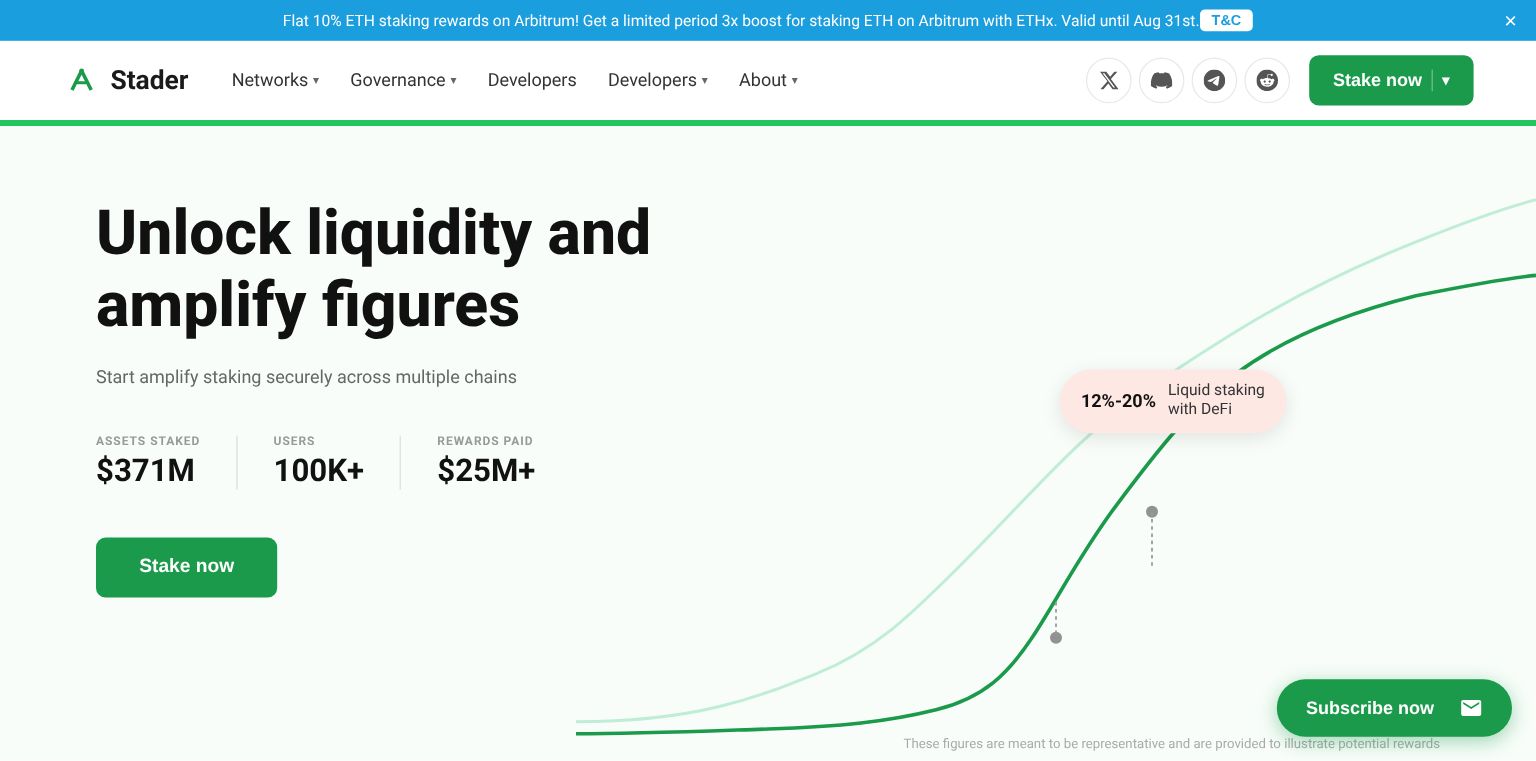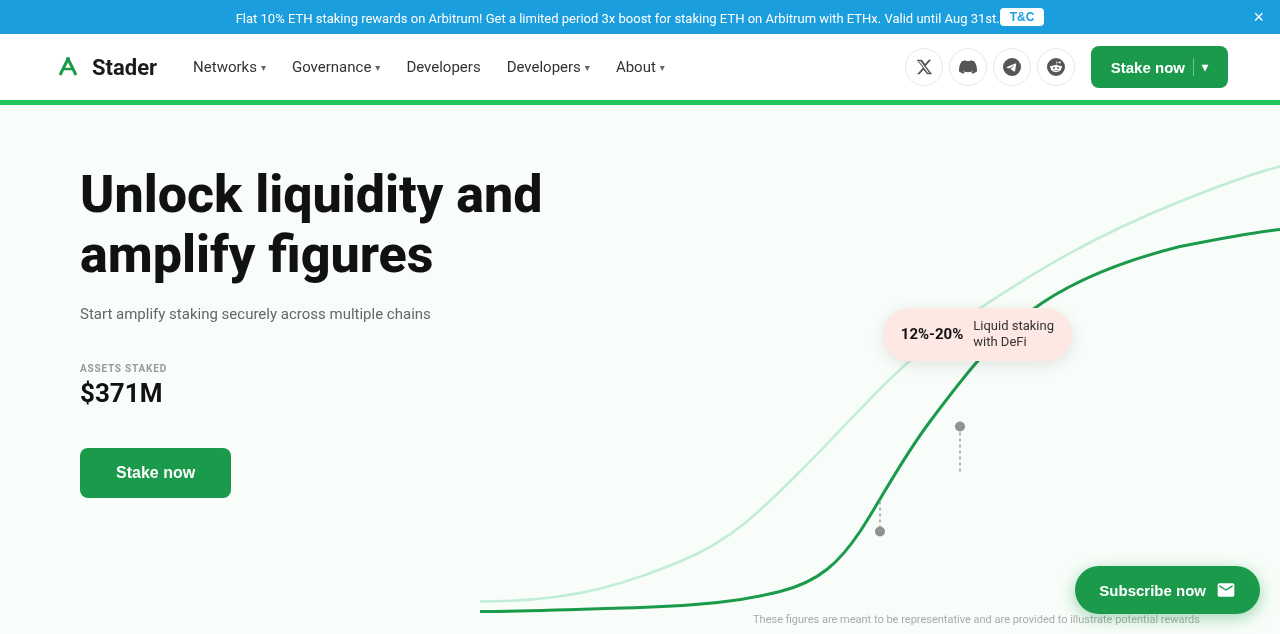--- a/index.html
+++ b/index.html
@@ -257,21 +257,21 @@
       background: #1a9a4a;
       color: #fff;
       border: none;
       border-radius: 50px;
       padding: 14px 24px;
       font-size: 15px;
       font-weight: 600;
       cursor: pointer;
       display: flex;
       align-items: center;
-      gap: 10px;
+      gap: 21px;
       box-shadow: 0 4px 16px rgba(26,154,74,0.4);
       z-index: 100;
     }
   </style>
 </head>
 <body>
 
 <div class="top-banner">
   <span>Flat 10% ETH staking rewards on Arbitrum! Get a limited period 3x boost for staking ETH on Arbitrum with ETHx. Valid until Aug 31st.</span>
   <button class="tc-btn">T&amp;C</button>
@@ -346,20 +346,28 @@
       <span>Unlock liquidity and</span><br>
       <span>amplify figures</span>
     </h1>
     <p class="hero-subtitle">Start amplify staking securely across multiple chains</p>
 
     <div class="stats-row">
       <div class="stat-item">
         <div class="stat-label">ASSETS STAKED</div>
         <div class="stat-value">$371M</div>
       </div>
+      <div class="stat-item">
+        <div class="stat-label">USERS</div>
+        <div class="stat-value">100K+</div>
+      </div>
+      <div class="stat-item">
+        <div class="stat-label">REWARDS PAID</div>
+        <div class="stat-value">$25M+</div>
+      </div>
     </div>
 
     <button class="hero-stake-btn">Stake now</button>
   </div>
 
   <div class="chart-area">
     <svg viewBox="0 0 800 500" preserveAspectRatio="xMidYMid meet">
 
       <path d="M0 480 C100 480 150 460 200 440 C250 420 280 390 320 350 C380 290 420 240 480 200 C540 160 600 120 700 80 C750 60 780 50 800 45" stroke="#a8e6c8" stroke-width="2.5" fill="none" opacity="0.7"></path>
 

